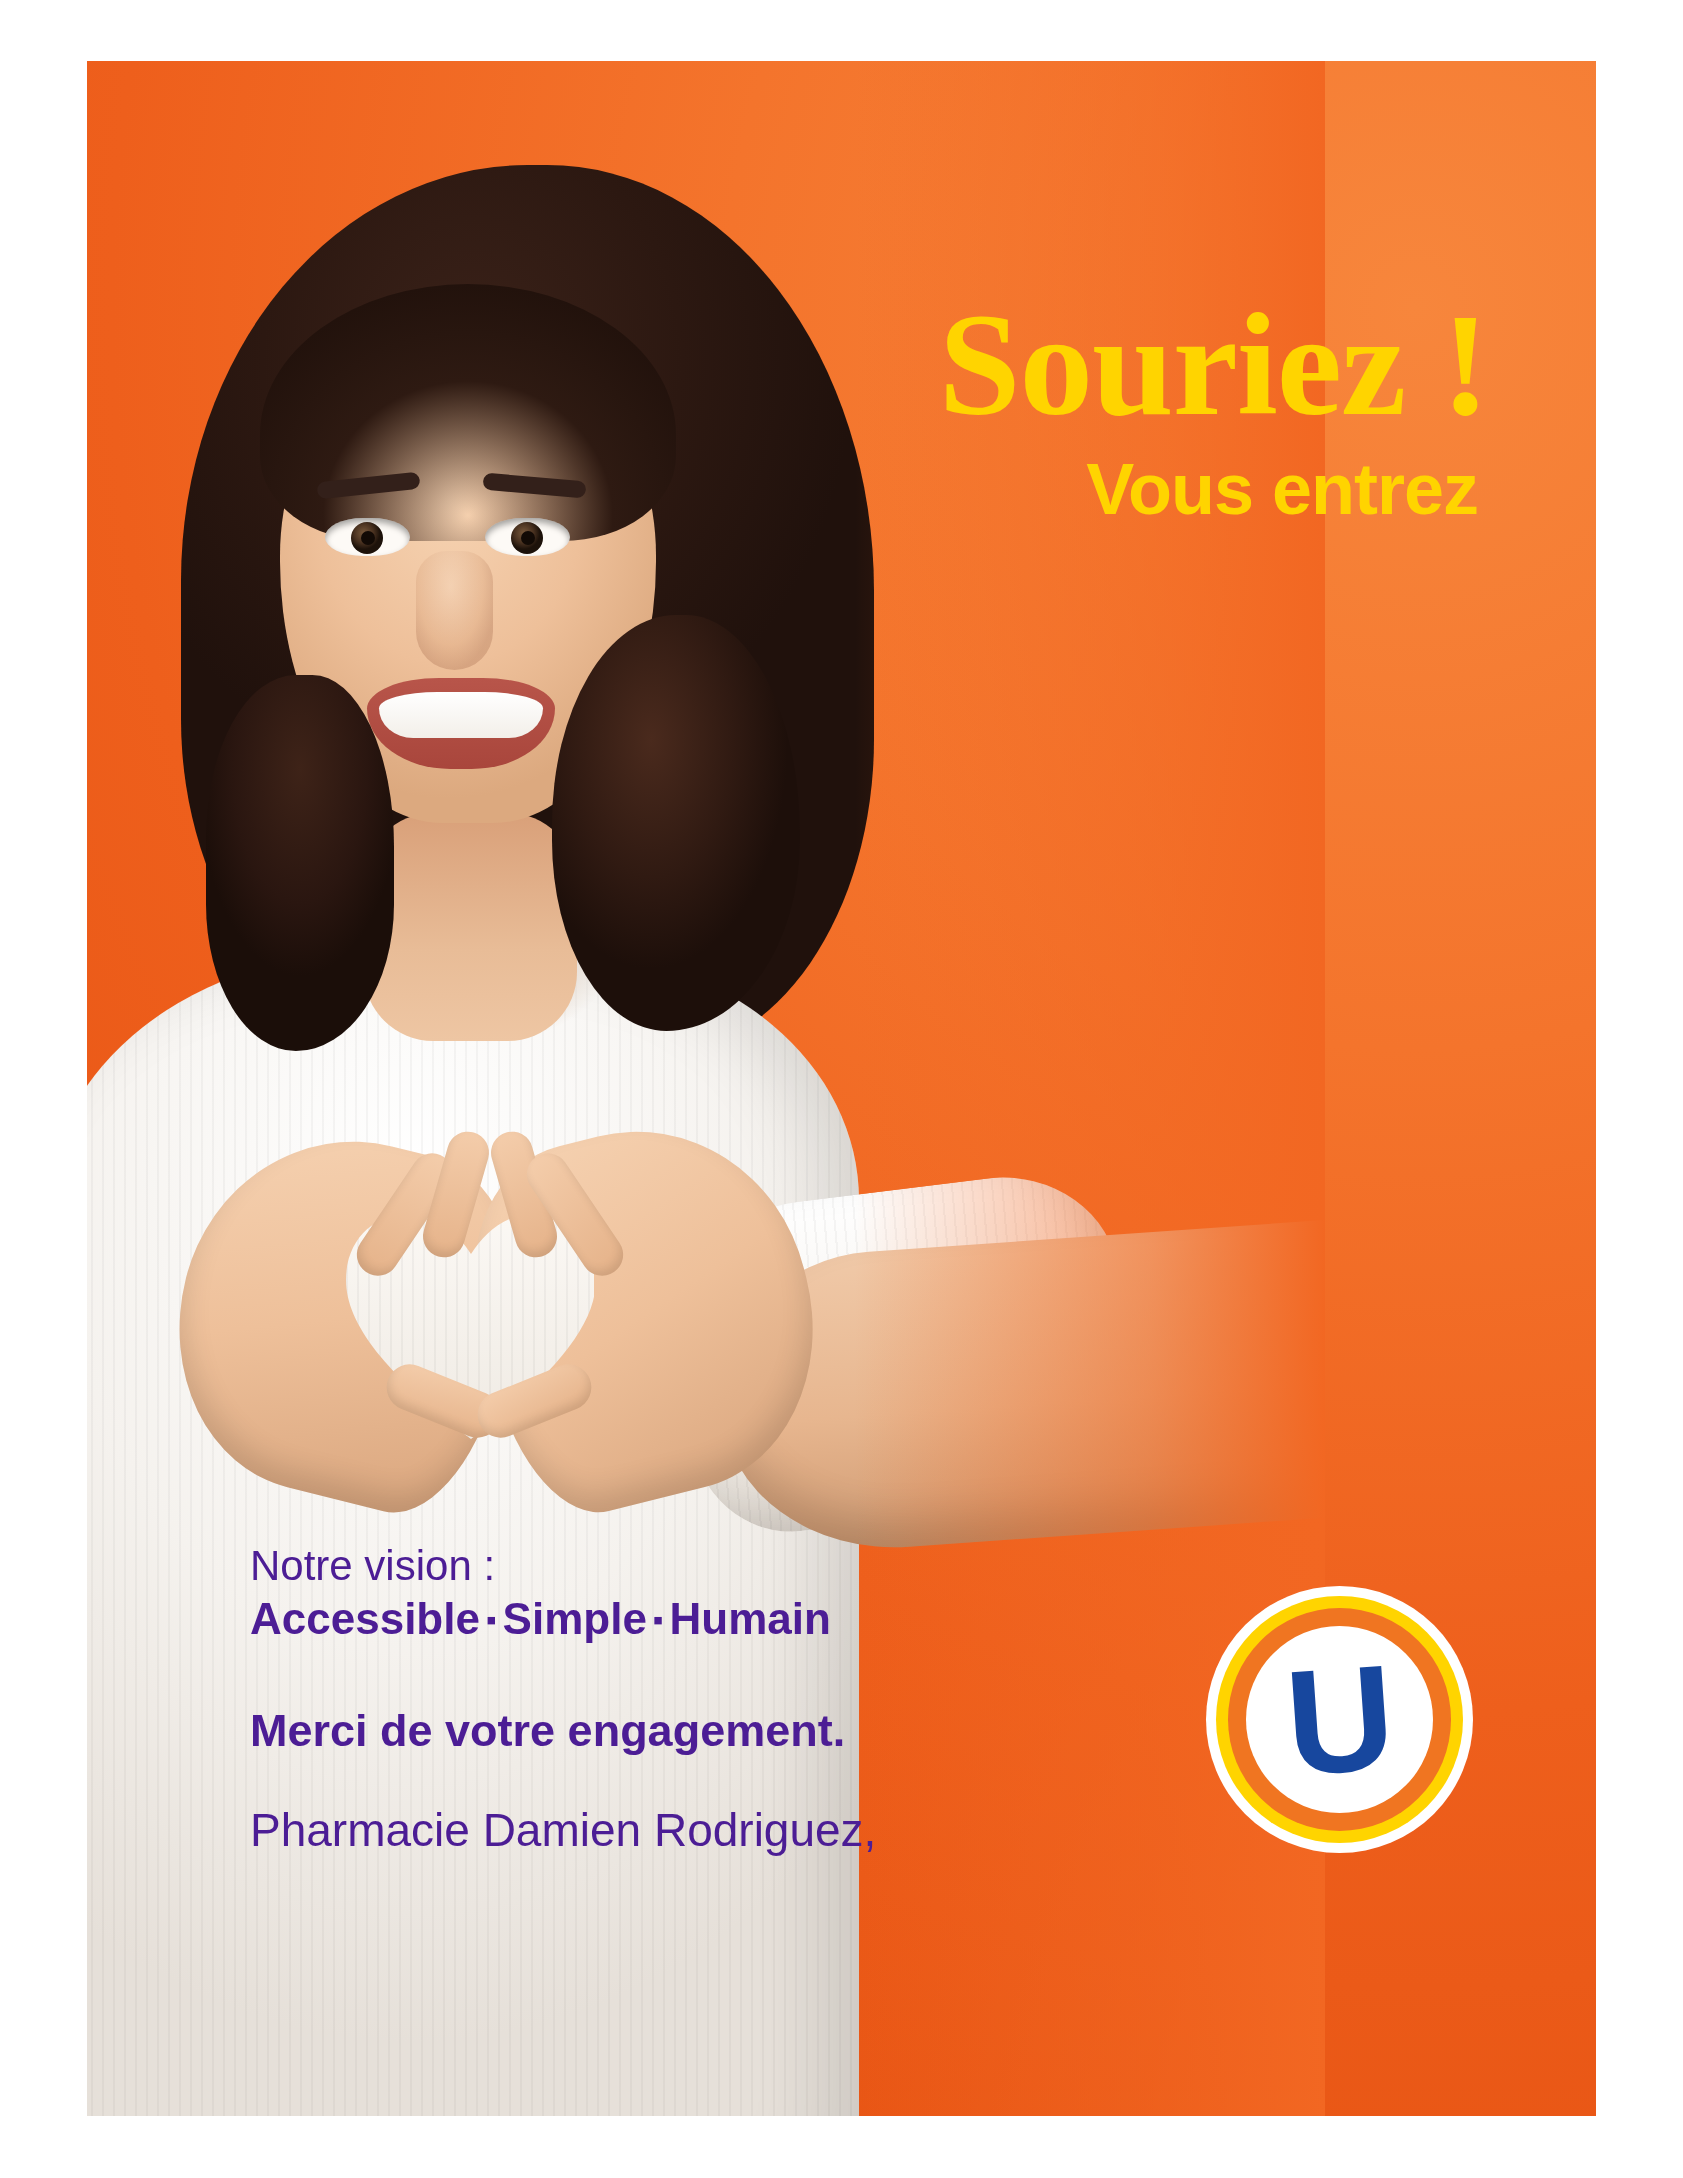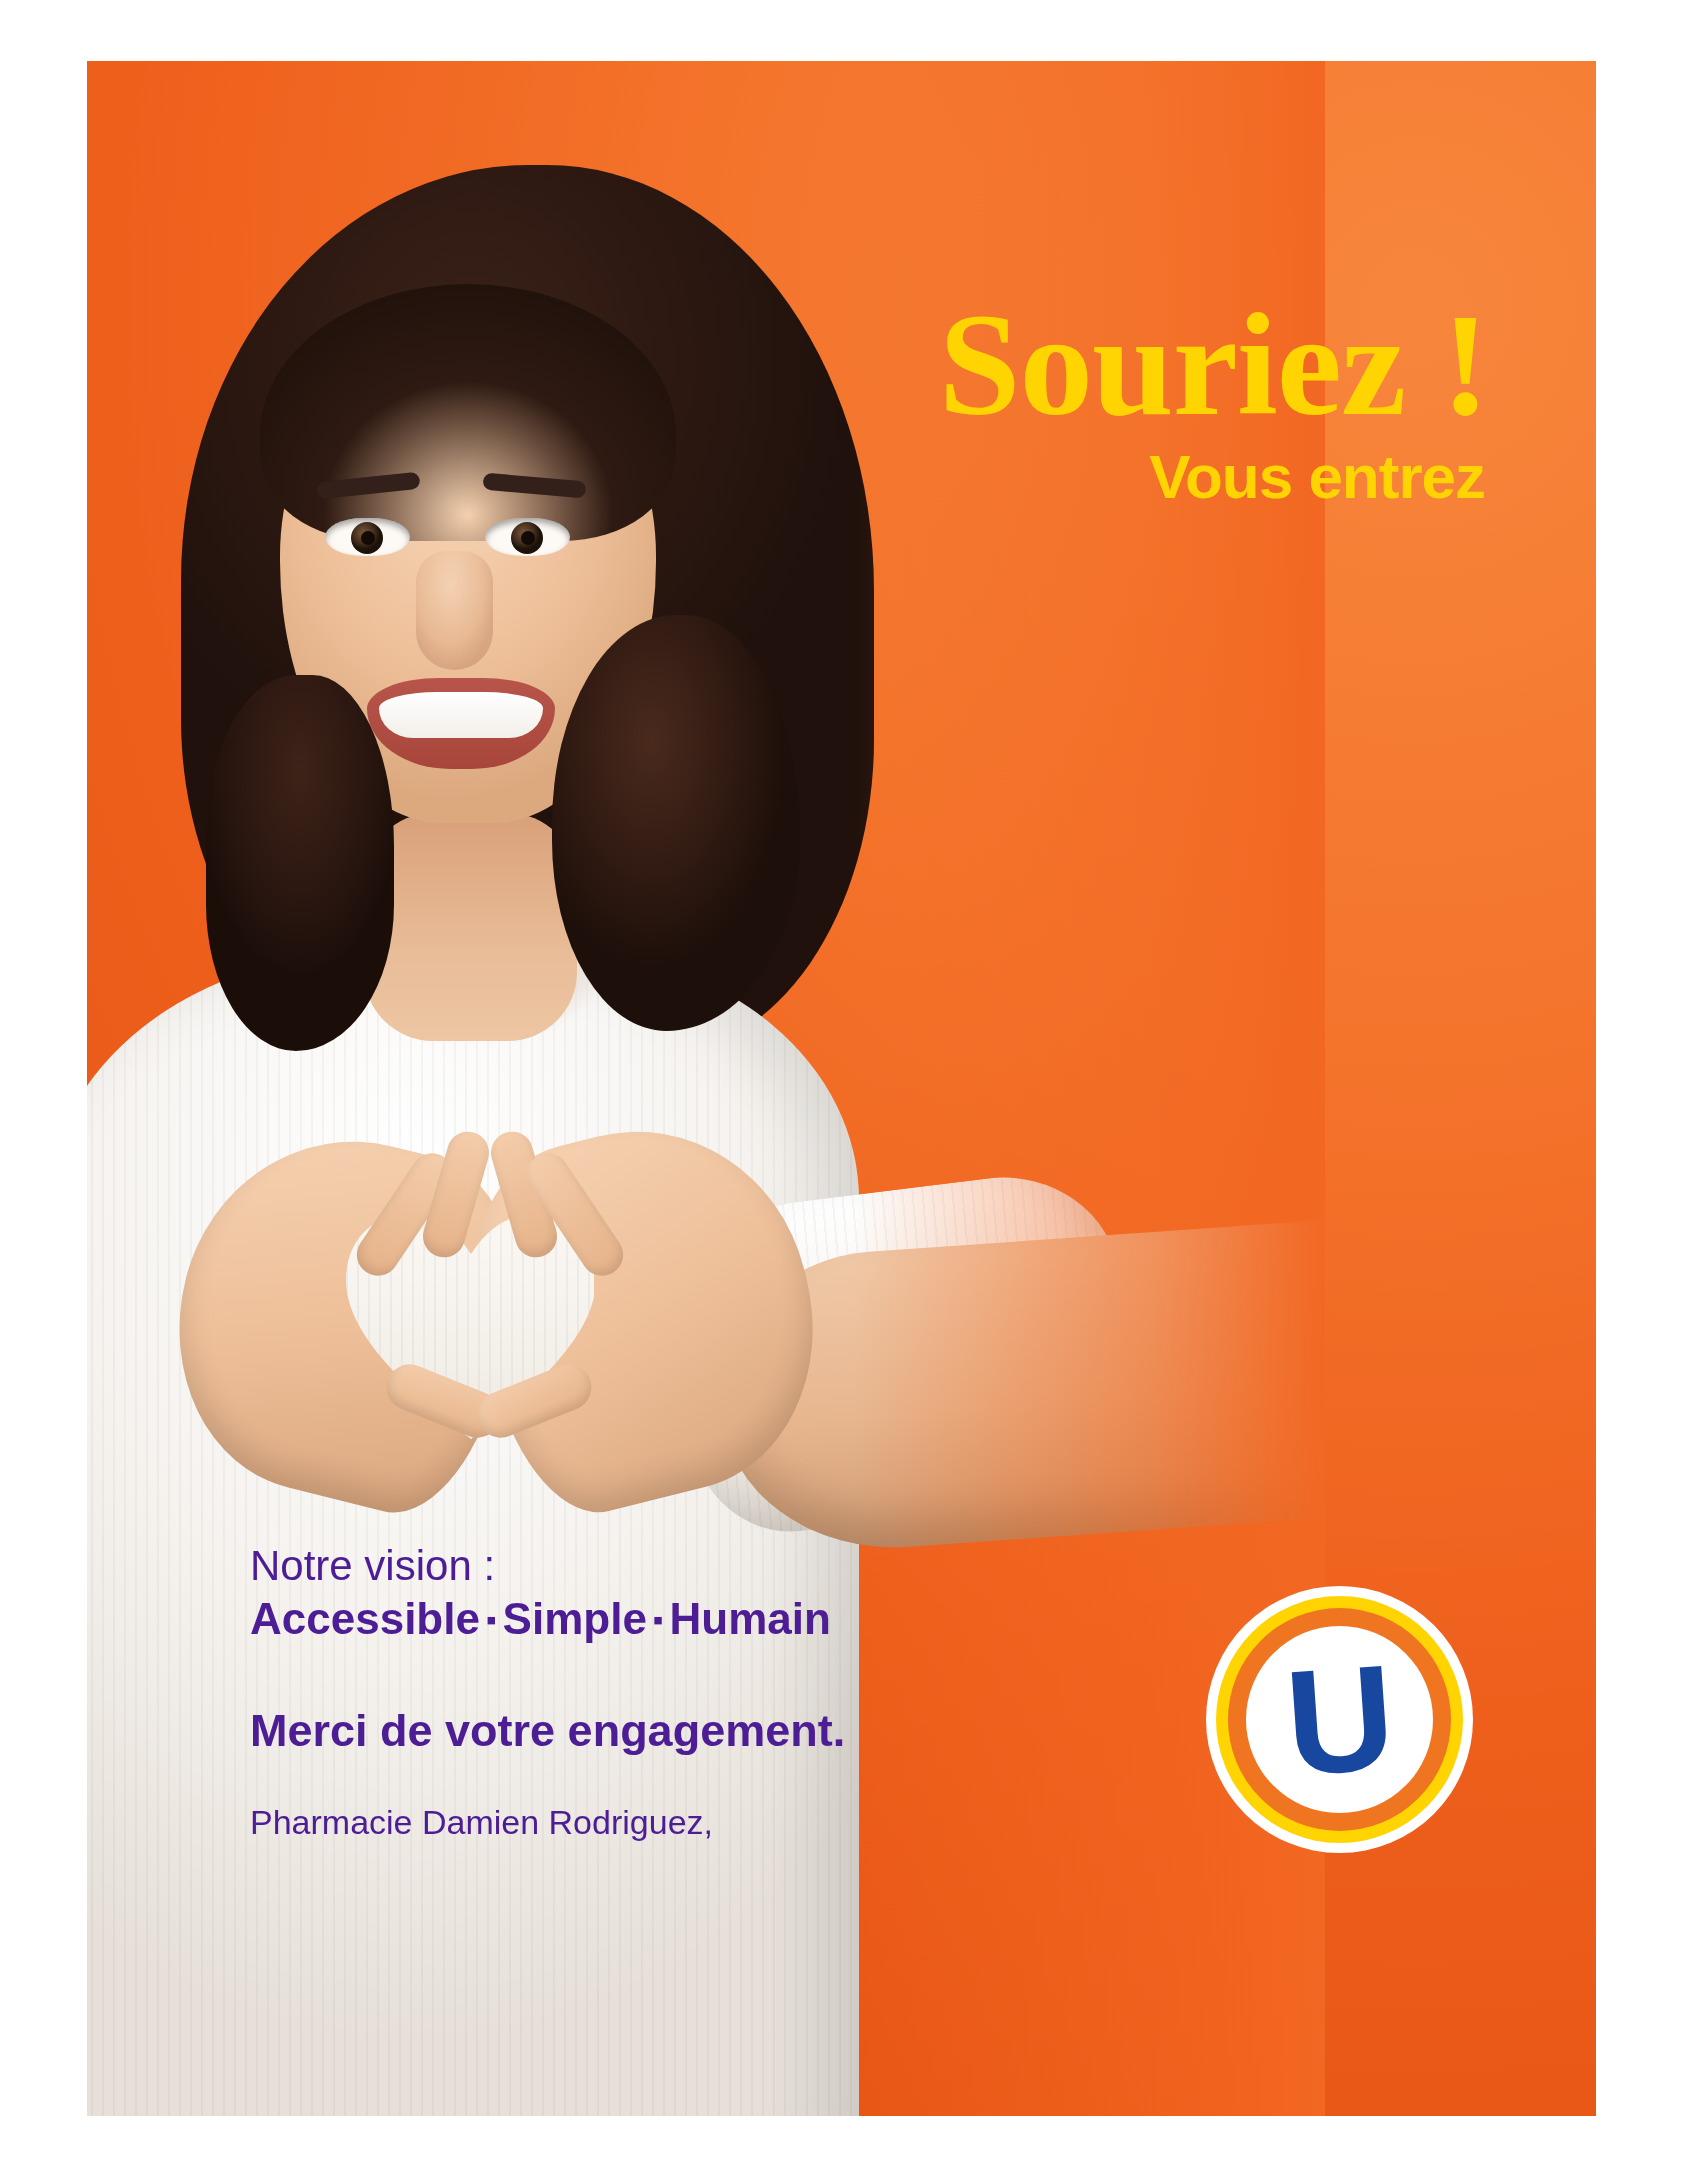--- a/index.html
+++ b/index.html
@@ -254,23 +254,23 @@
     font-weight: 700;
     font-size: 147px;
     line-height: 1.0;
     letter-spacing: -1px;
     margin: 0 0 0 0;
     white-space: nowrap;
   }
   .headline .h2 {
     font-family: "Liberation Sans", sans-serif;
     font-weight: 700;
-    font-size: 62px;
+    font-size: 72px;
     line-height: 1.12;
-    margin: 4px;
+    margin: 11px;
     letter-spacing: -1px;
   }
 
   
   .copy {
     position: absolute;
     left: 163px;
     top: 1480px;
     width: 733px;
     color: #4c1d95;
@@ -291,21 +291,21 @@
     font-size: 30px;
     vertical-align: 4px;
     padding: 0 6px;
   }
   .copy .thanks {
     font-size: 45px;
     font-weight: 700;
     margin: 61px 0 0 0;
   }
   .copy .pharmacy {
-    font-size: 34px;
+    font-size: 46px;
     font-weight: 400;
     line-height: 1.28;
     margin: 44px 0 0 0;
   }
 
   
   .logo {
     position: absolute;
     left: 1119px;
     top: 1525px;

